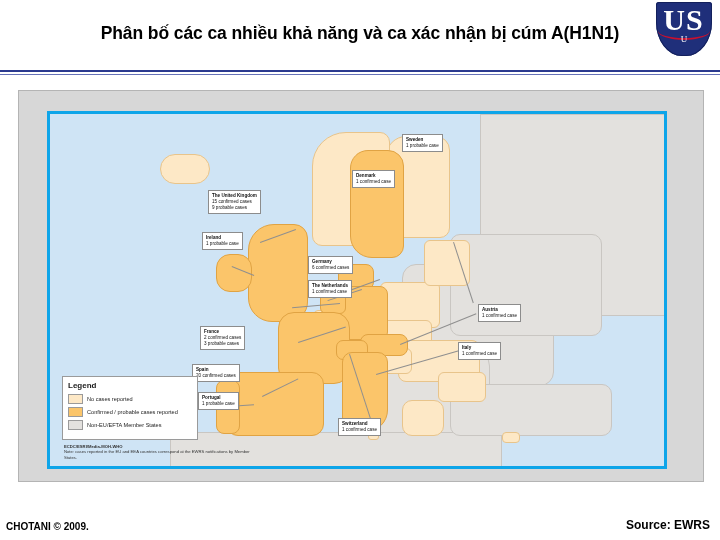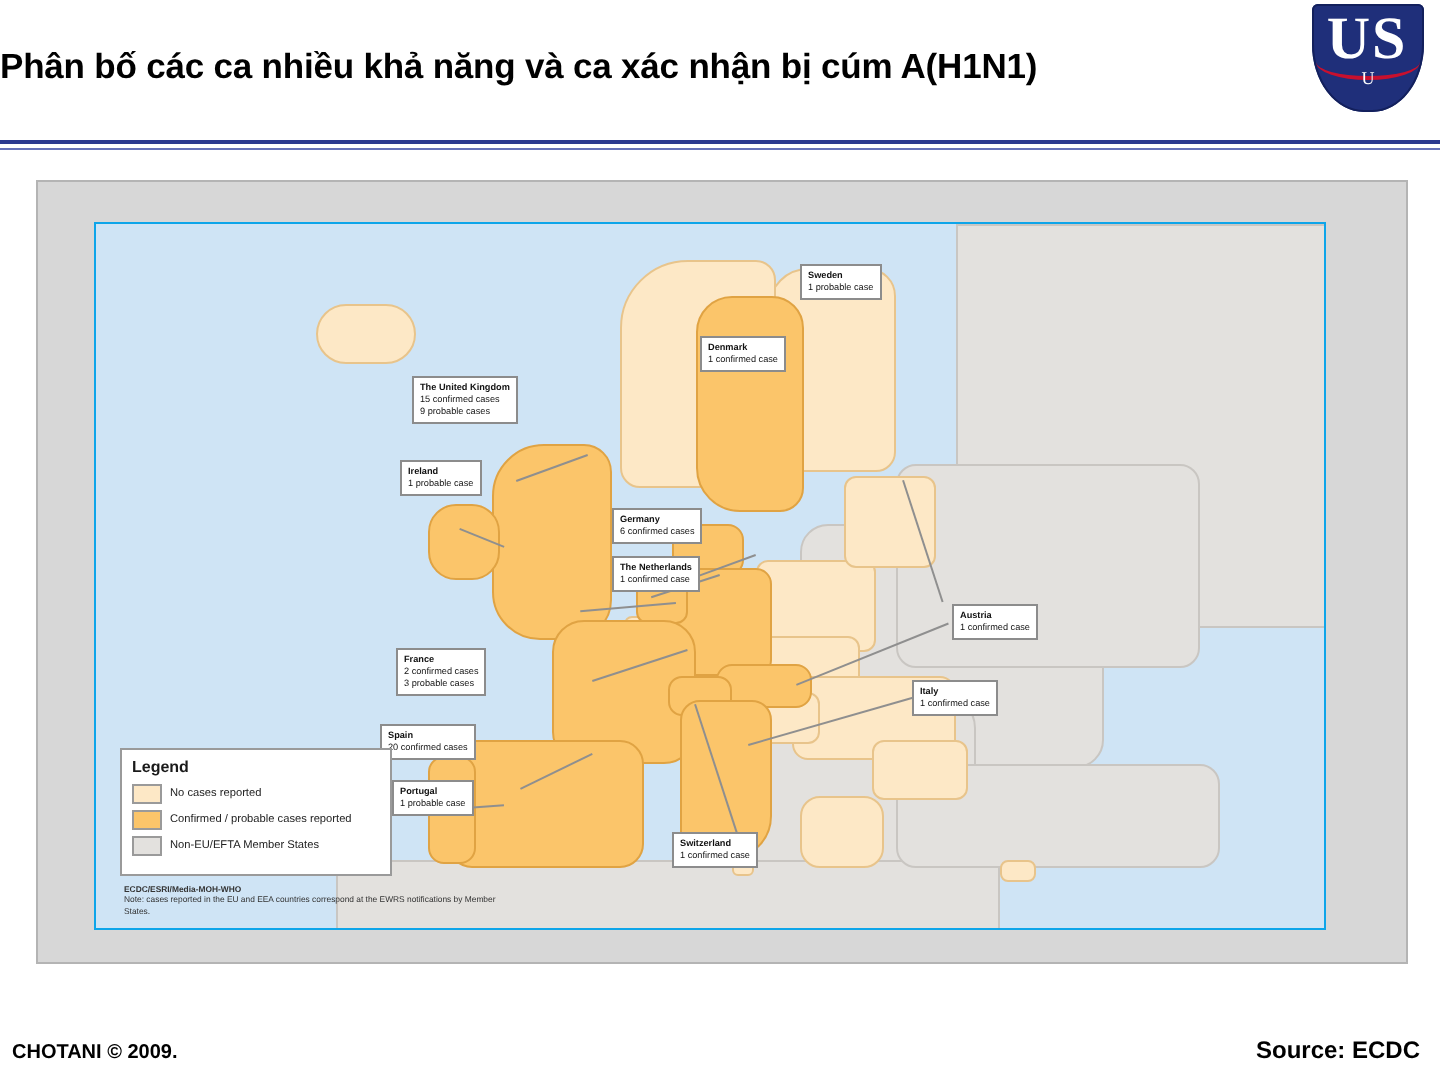--- a/index.html
+++ b/index.html
@@ -14,21 +14,21 @@
     overflow: hidden;
     position: relative;
   }
 
   
   .title-block {
     position: absolute;
     left: 0; top: 0;
     width: 720px;
     height: 74px;
-    text-align: left;
+    text-align: center;
   }
   .title-line {
     font-size: 17.5px;
     font-weight: bold;
     color: #000000;
     line-height: 22px;
     letter-spacing: -0.1px;
   }
   .title-line.first { padding-top: 22px; }
 
@@ -92,21 +92,21 @@
     width: 684px; height: 390px;
     background: #d7d7d7;
     border: 1px solid #b4b4b4;
     overflow: hidden;
   }
   .sea {
     position: absolute;
     left: 28px; top: 20px;
     width: 614px; height: 352px;
     background: #cfe4f5;
-    border: 1px solid #0ea5e9;
+    border: 3px solid #0ea5e9;
     overflow: hidden;
   }
   
   .land-grey { position: absolute; background: #e3e1de; border: 1px solid #c9c6c2; }
   
   .land-eu { position: absolute; background: #fde8c6; border: 1px solid #e8c48b; }
   
   .land-case { position: absolute; background: #fbc56a; border: 1px solid #e0a343; }
 
   
@@ -332,13 +332,13 @@
 
     <div class="legend-foot">
       <div class="src">ECDC/ESRI/Media-MOH-WHO</div>
       <div>Note: cases reported in the EU and EEA countries correspond at the EWRS notifications by Member States.</div>
     </div>
 
   </div>
 </div>
 
 <div class="footer-left">CHOTANI © 2009.</div>
-<div class="footer-right">Source: ECDC</div>
+<div class="footer-right">Source: EWRS</div>
 
 </body></html>

